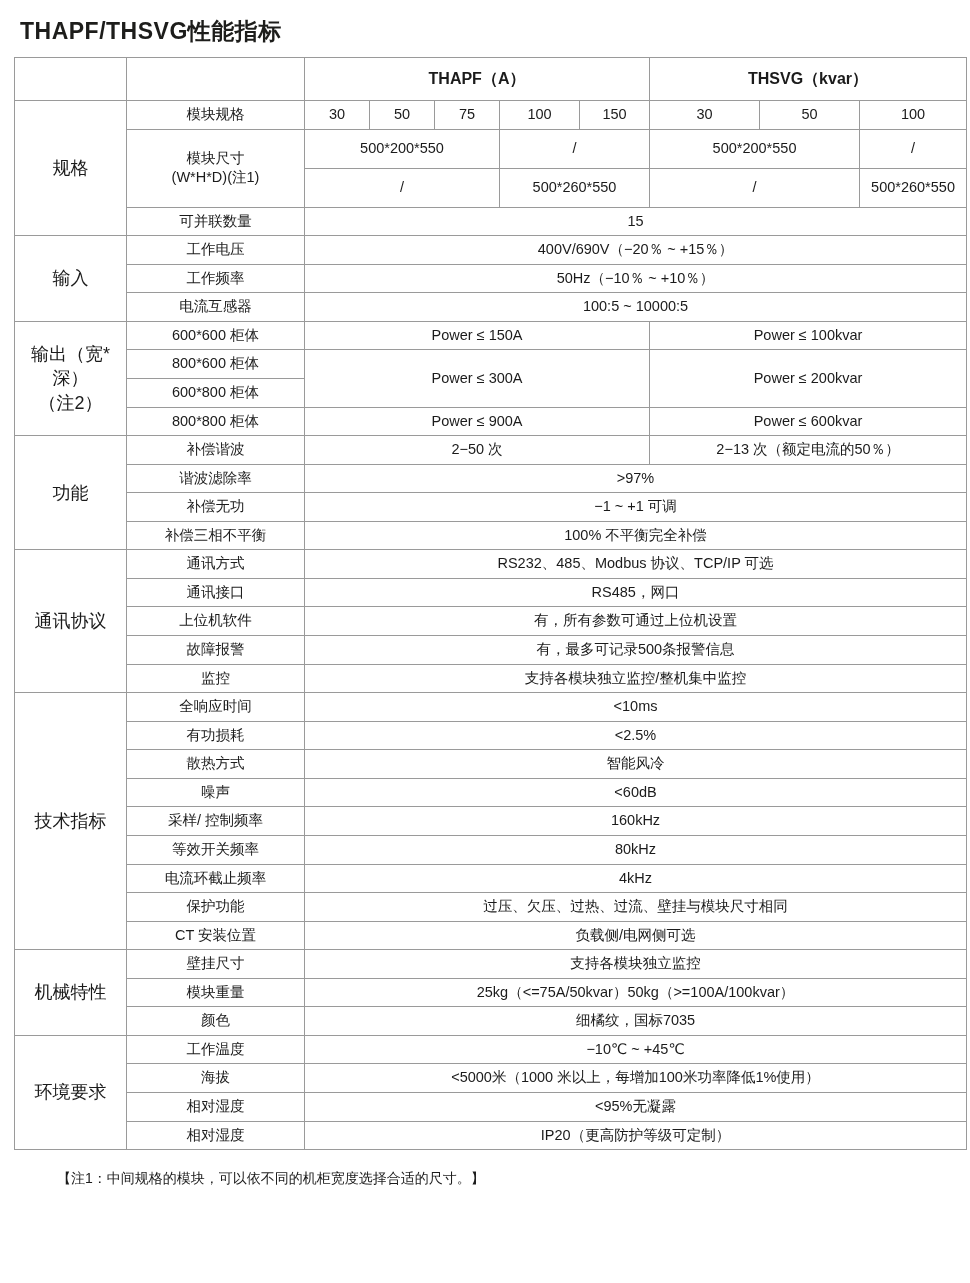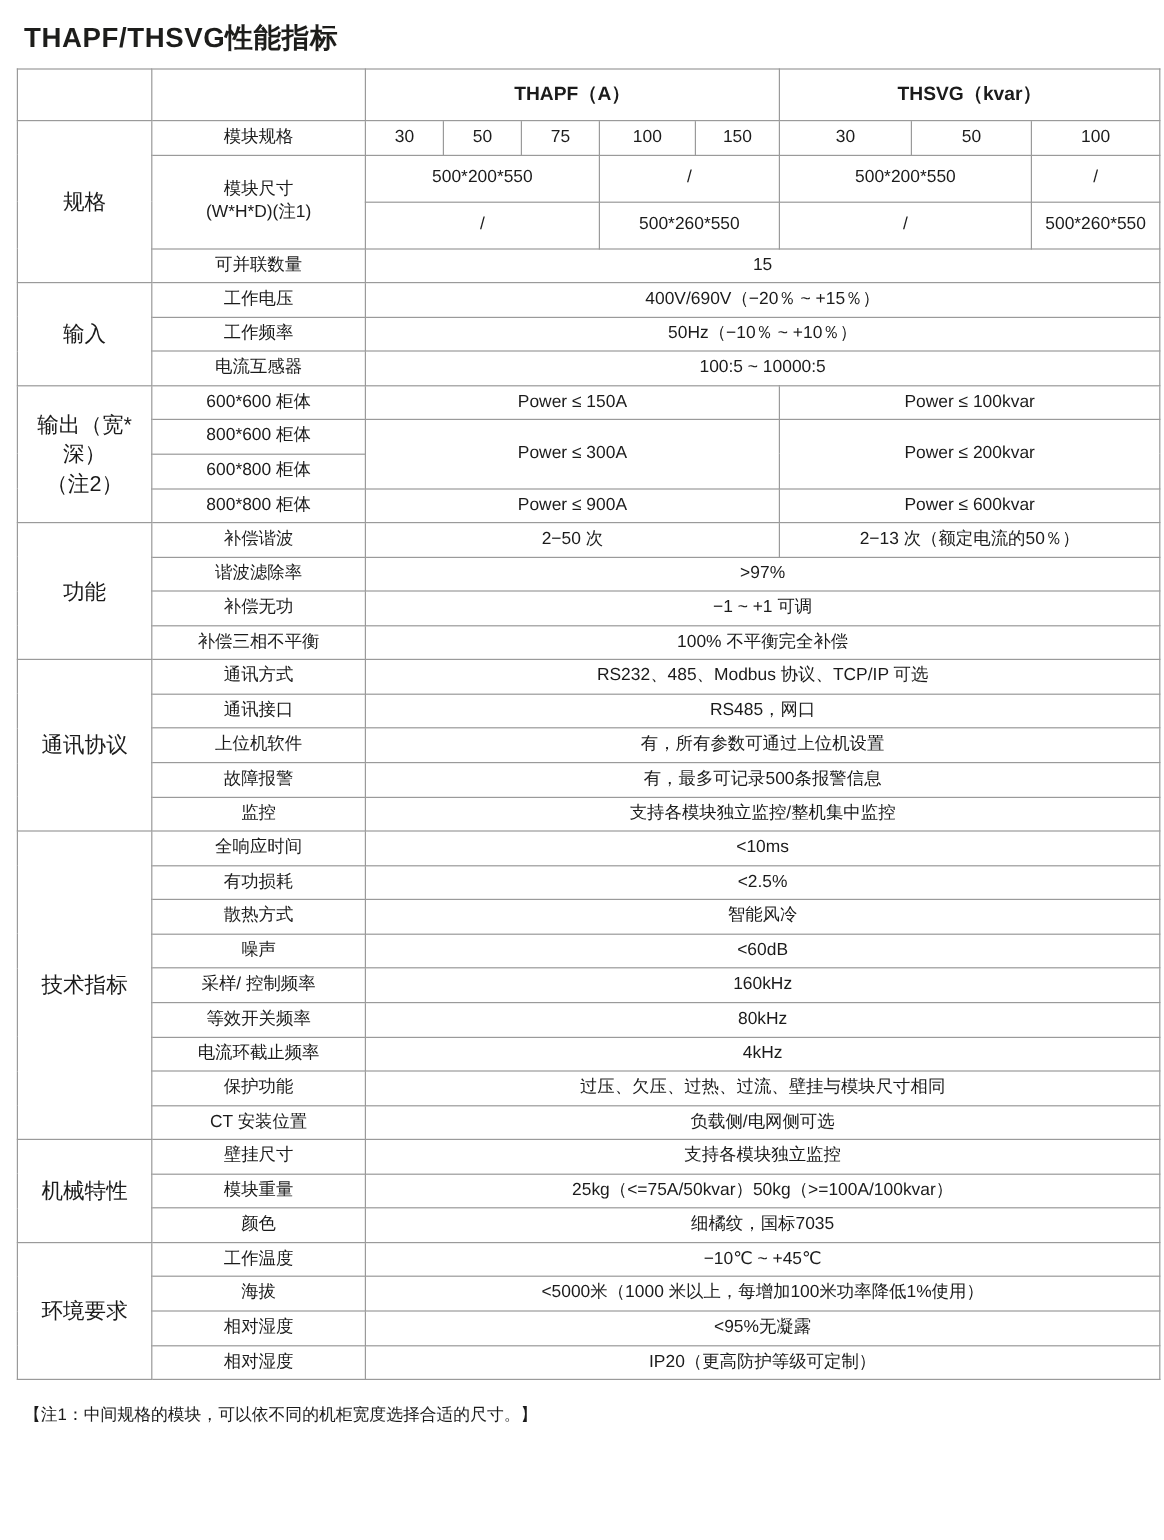--- a/index.html
+++ b/index.html
@@ -58,21 +58,21 @@
   }
   td.hdr-blank-a { background: #e9ebe4; width: 112px; }
   td.hdr-blank-b { background: #e9ebe4; width: 178px; }
   .r-tall { height: 30px; }
   .notes {
     margin: 14px 0 0 6px;
     font-size: 14px;
     line-height: 2.0;
     color: #1b1b1b;
   }
-  .note-line { white-space: nowrap; }
+  .note-line { white-space: nowrap; margin-left: 37px; }
 </style>
 </head>
 <body>
 
 <div class="page">
 
   <div class="title">THAPF/THSVG性能指标</div>
 
   <table class="spec">
     <colgroup>

